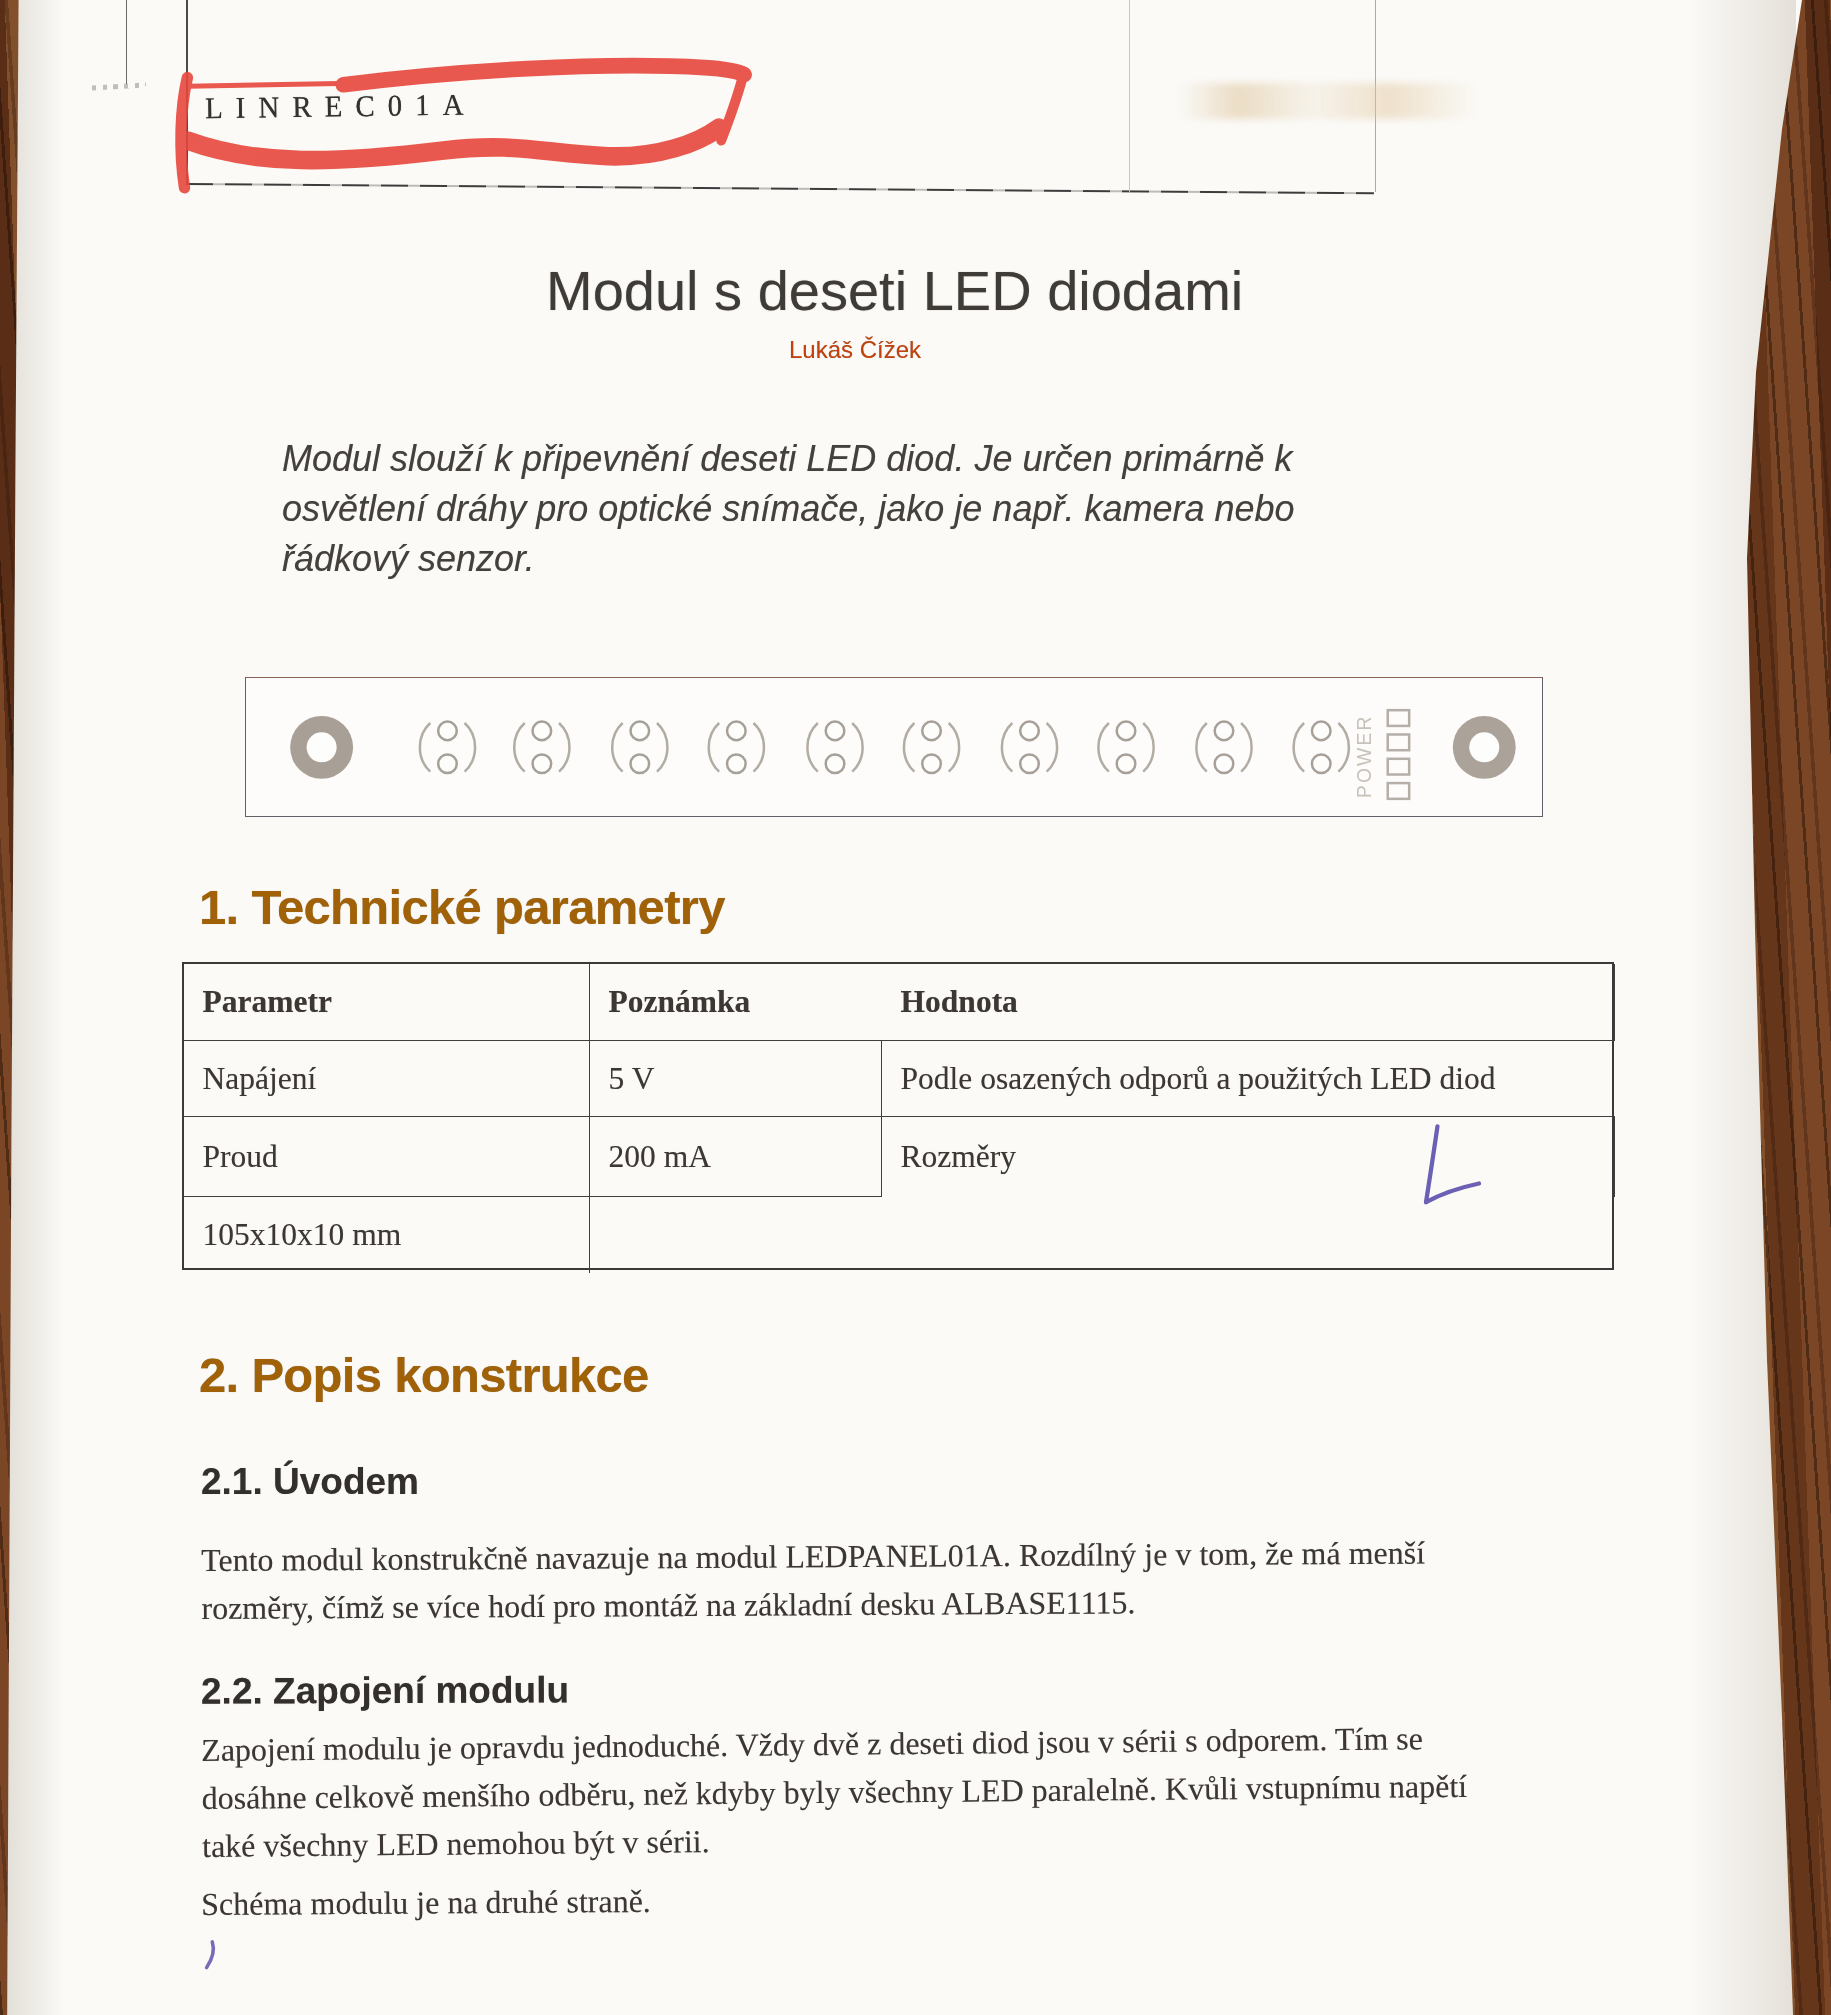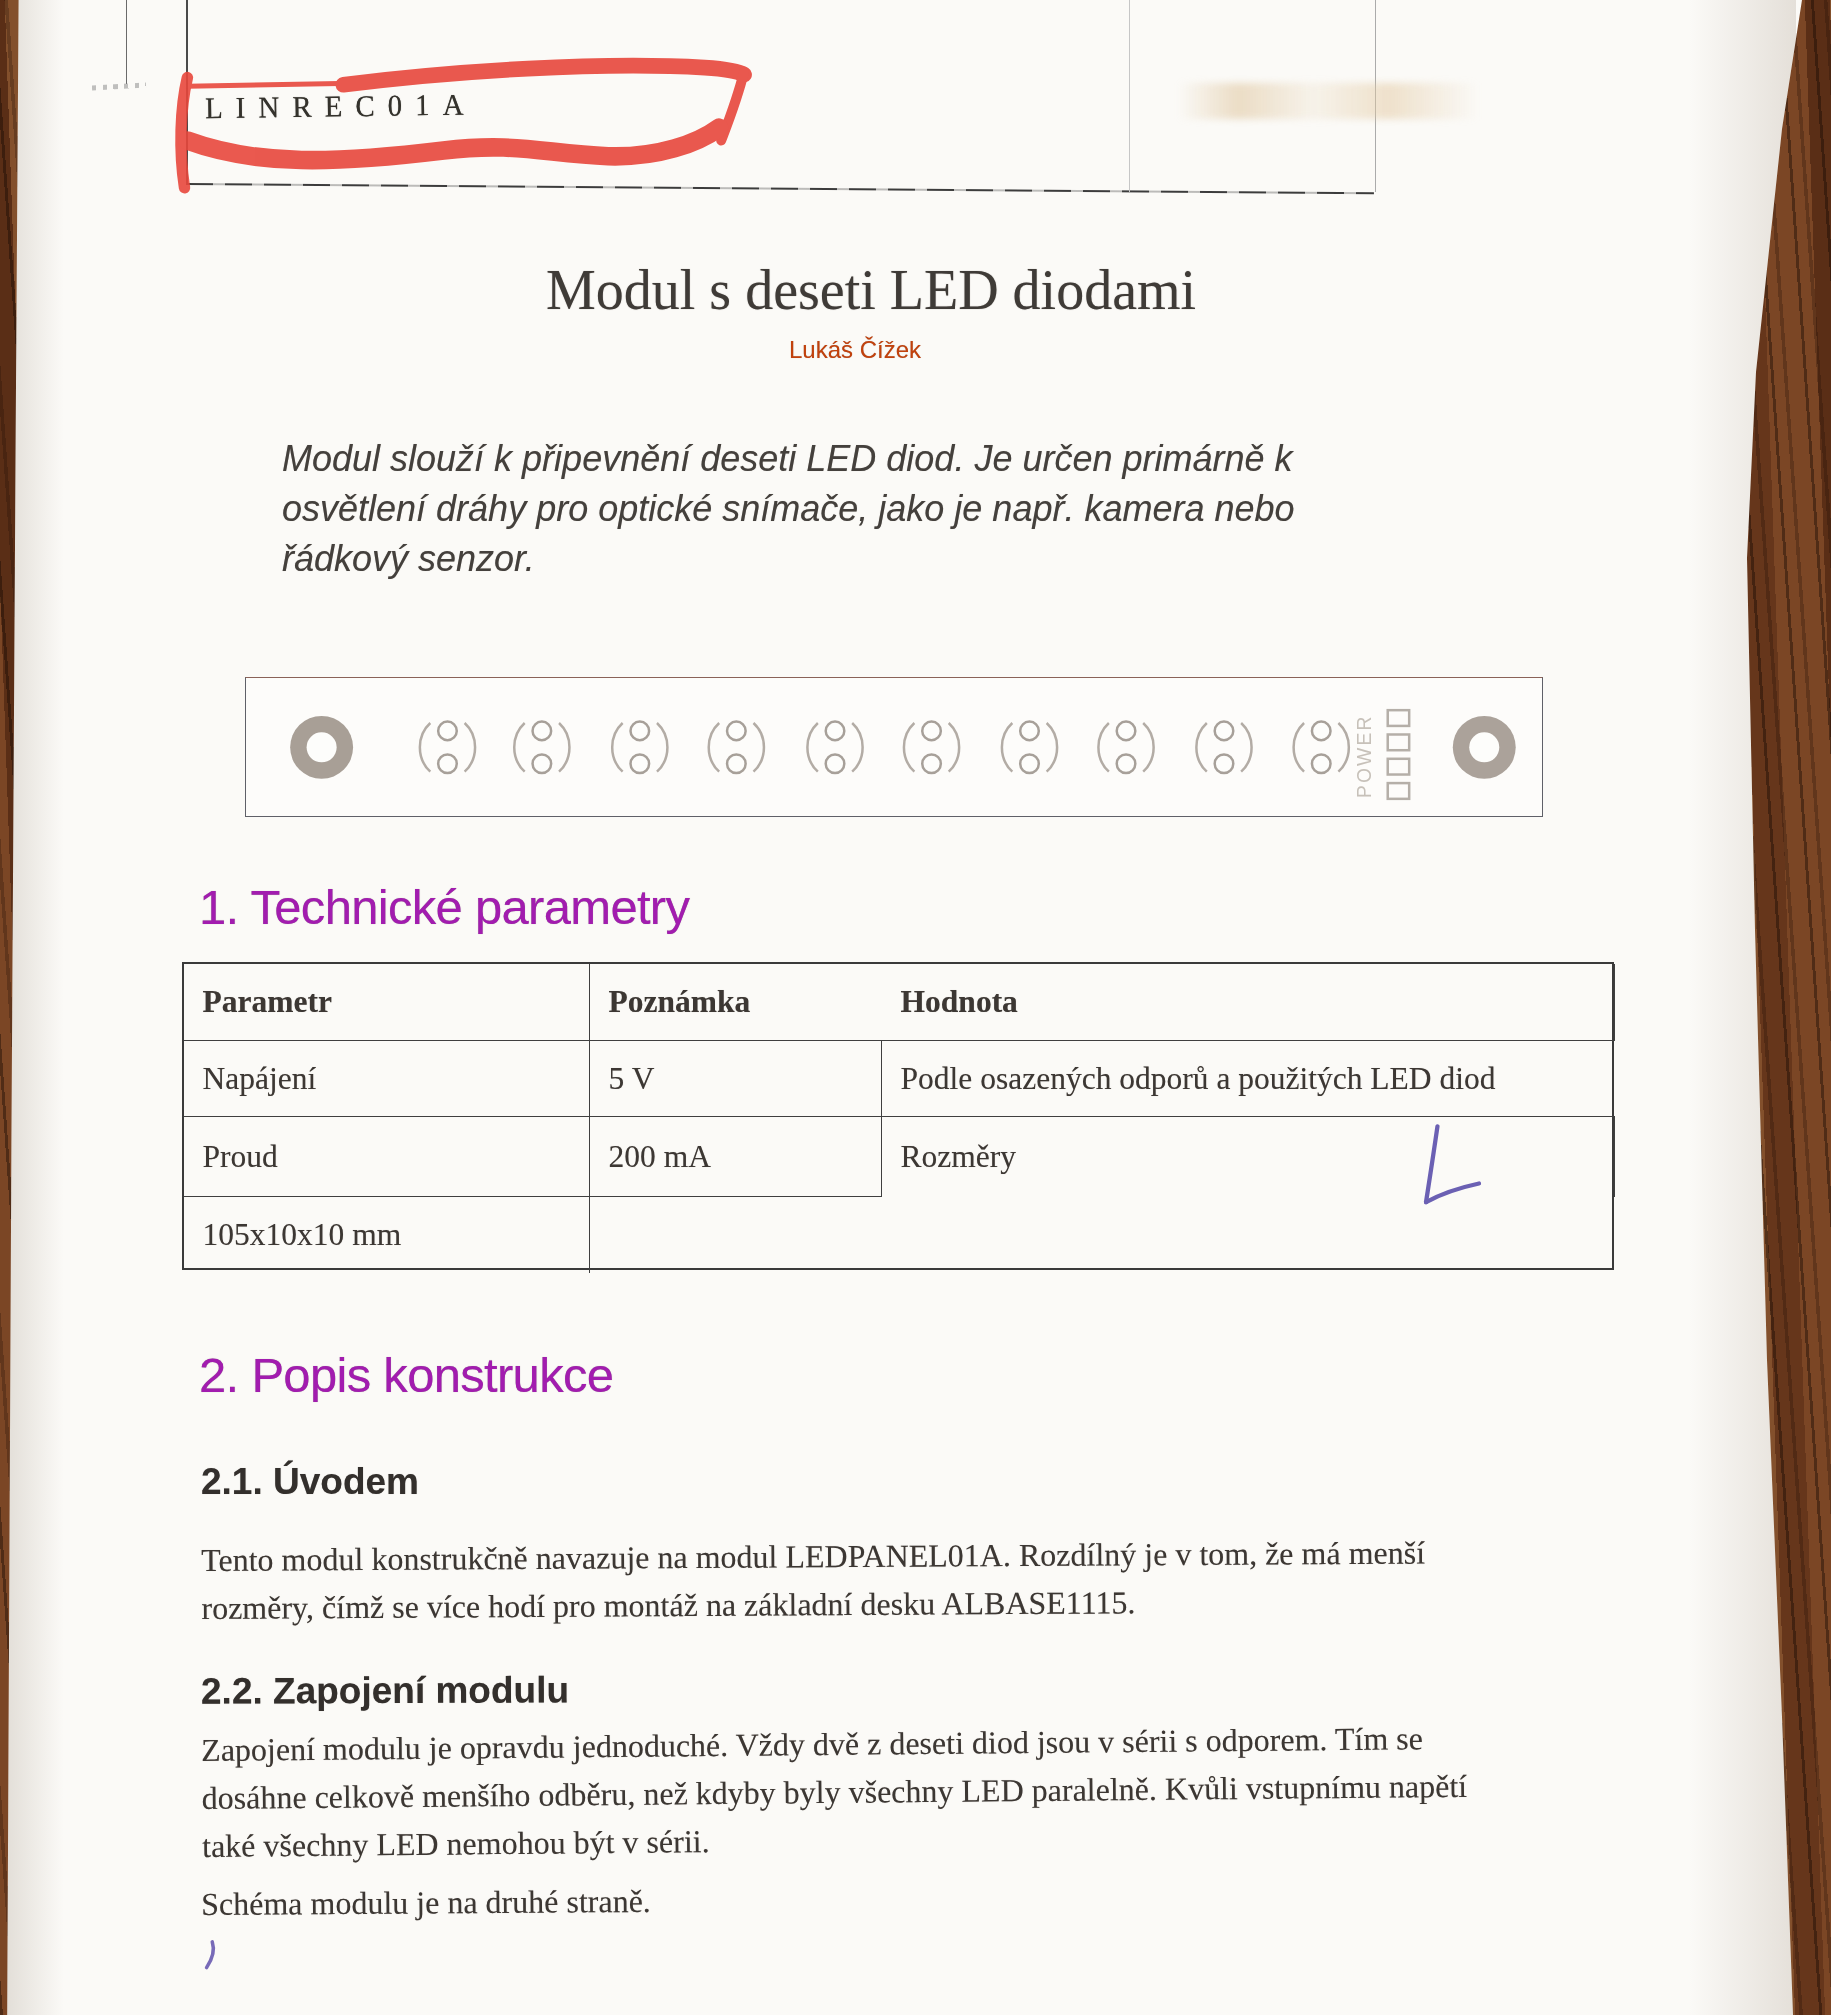--- a/index.html
+++ b/index.html
@@ -36,42 +36,42 @@
     transform:rotate(-3deg);}
   .marker-svg{position:absolute; left:143px; top:43px;}
   .stamp-text{
     position:absolute; left:205px; top:90px;
     font-family:"Liberation Serif", serif; font-size:29px; letter-spacing:13px;
     color:#34322c; transform:rotate(-0.8deg) scaleY(1.04);
     text-shadow:0 0 0.7px rgba(50,48,42,.8);
   }
   .title{
     position:absolute; left:546px; top:258px;
-    font-family:Liberation Serif, serif; font-size:56px; color:#3f3b37;
+    font-family:Liberation Sans, sans-serif; font-size:56px; color:#3f3b37;
     text-shadow:0 0 1.1px rgba(70,60,55,.45); white-space:nowrap;
   }
   .author{
     position:absolute; left:789px; top:336px;
     font-family:"Liberation Sans", sans-serif; font-size:24px; color:#c2410c;
     text-shadow:0 0 0.7px rgba(70,60,55,.4);
   }
   .abstract{
     position:absolute; left:282px; top:434px; width:1174px;
     font-family:"Liberation Sans", sans-serif; font-style:italic;
     font-size:36px; line-height:50px; color:#44403c;
     text-shadow:0 0 0.7px rgba(70,60,55,.4); white-space:pre-line;
   }
   .pcb{
     position:absolute; left:245px; top:677px; width:1296px; height:138px;
     background:#fdfcfa; border:1.4px solid #5f6068; border-top-color:#8a6258;
     box-sizing:content-box;
   }
   .h-big{
-    position:absolute; font-family:"Liberation Sans", sans-serif; font-weight:normal;
-    font-size:49px; color:#a21caf; letter-spacing:-0.7px; white-space:nowrap;
+    position:absolute; font-family:"Liberation Sans", sans-serif; font-weight:bold;
+    font-size:49px; color:#a16207; letter-spacing:-0.7px; white-space:nowrap;
     text-shadow:0 0 0.7px rgba(50,45,40,.5);
     text-align:right;
   }
   .h-sub{
     position:absolute; font-family:"Liberation Sans", sans-serif; font-weight:bold;
     font-size:37px; color:#332f2c; white-space:nowrap; text-shadow:0 0 0.7px rgba(60,55,50,.45);
   }
   .body-text{
     position:absolute; font-family:"Liberation Serif", serif; font-size:32px;
     line-height:48px; color:#3c3733; white-space:pre-line;

